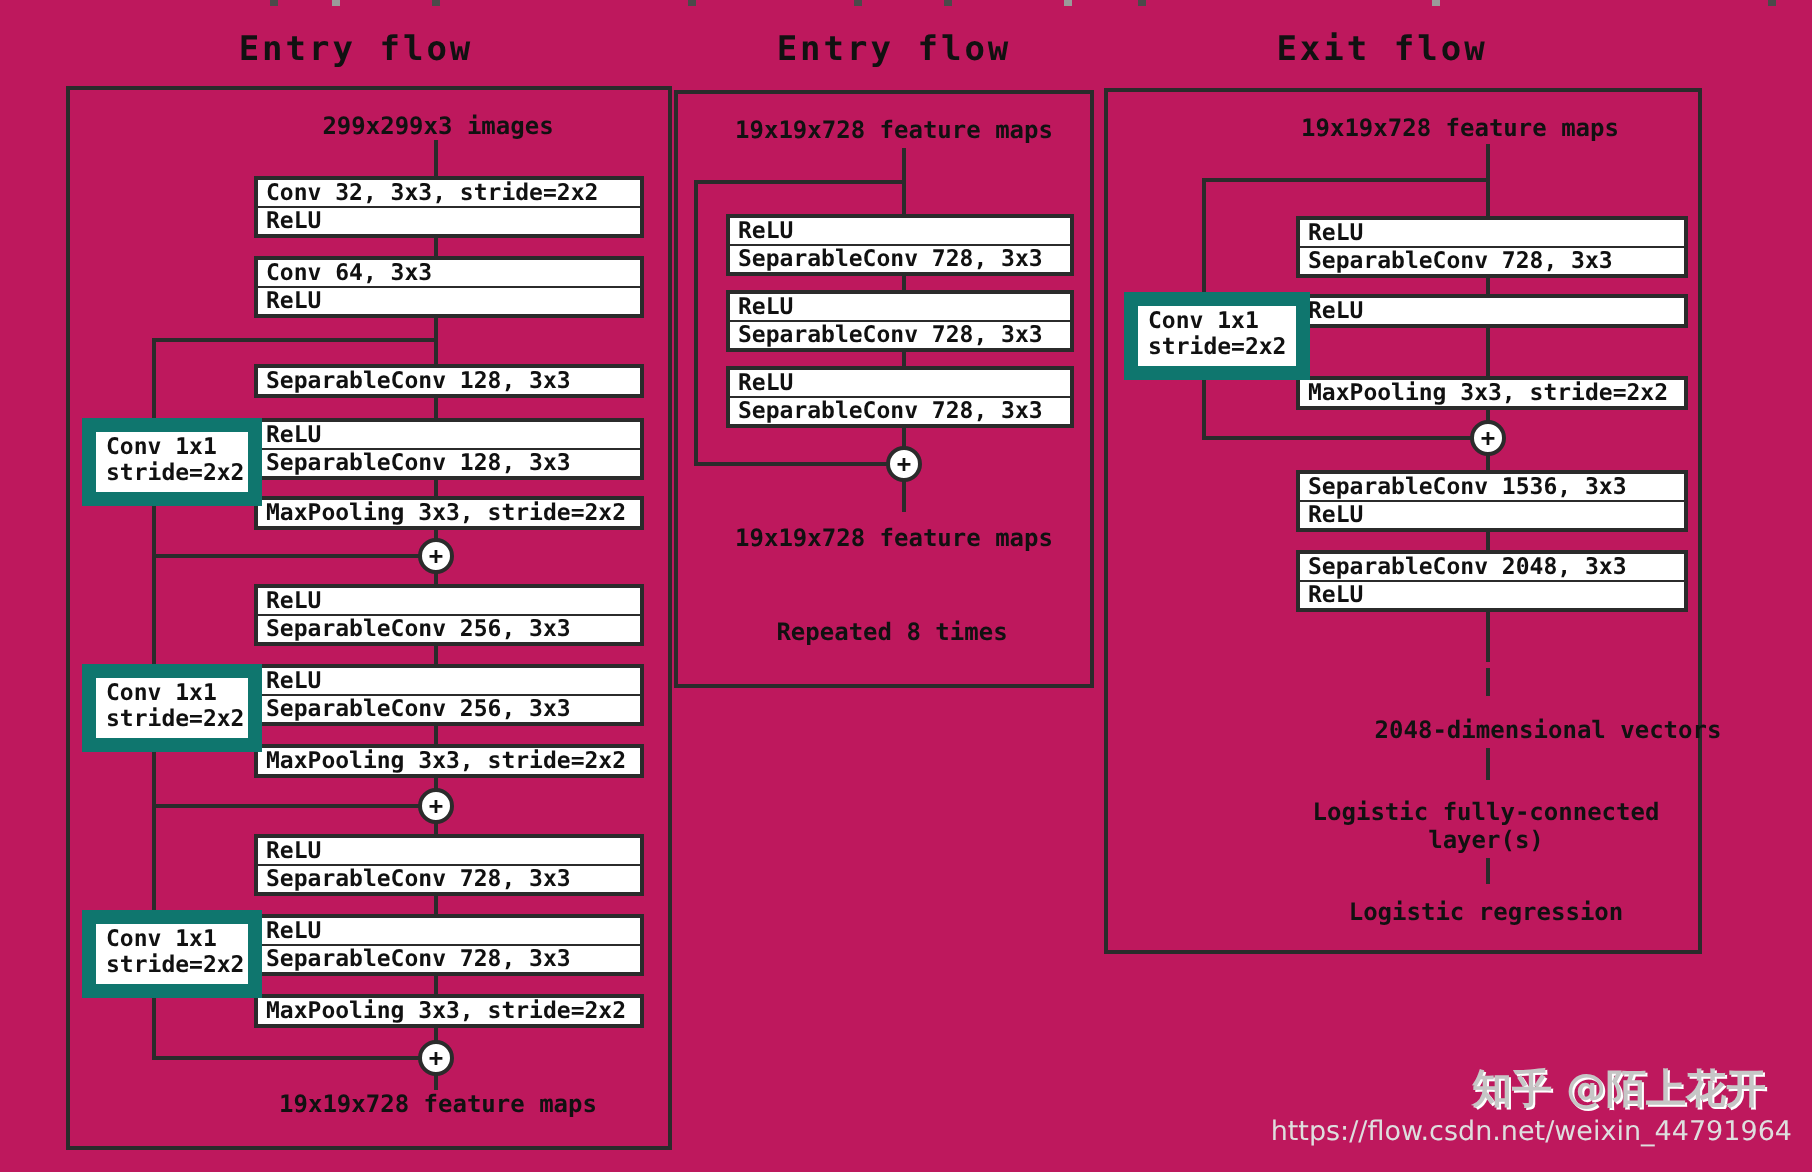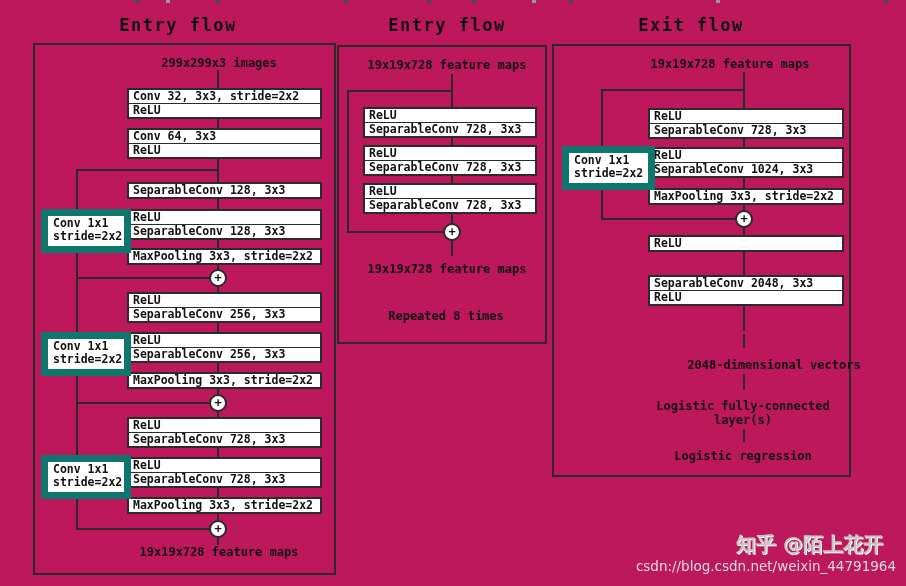--- a/index.html
+++ b/index.html
@@ -211,39 +211,39 @@
   <div class="hline" style="left:601px;top:218px;width:135px"></div>
 
   <div class="lbl" style="left:730px;top:57px">19x19x728 feature maps</div>
 
   <div class="node" style="left:648px;top:108px;width:192px">
     <div class="row">ReLU</div>
     <div class="row">SeparableConv 728, 3x3</div>
   </div>
   <div class="node" style="left:648px;top:147px;width:192px">
     <div class="row">ReLU</div>
-    <div class="row">SeparableConv 1024, 3x3</div>
   </div>
   <div class="node" style="left:648px;top:188px;width:192px">
     <div class="row">MaxPooling 3x3, stride=2x2</div>
   </div>
   <div class="sidebox" style="left:562px;top:146px;width:79px;height:29px">
     <div class="sline">Conv 1x1</div>
     <div class="sline">stride=2x2</div>
   </div>
   <div class="plus" style="left:735px;top:210px">+</div>
   <div class="node" style="left:648px;top:235px;width:192px">
+    <div class="row">SeparableConv 1536, 3x3</div>
     <div class="row">ReLU</div>
   </div>
   <div class="node" style="left:648px;top:275px;width:192px">
     <div class="row">SeparableConv 2048, 3x3</div>
     <div class="row">ReLU</div>
   </div>
 
   <div class="lbl" style="left:774px;top:358px">2048-dimensional vectors</div>
   <div class="lbl" style="left:743px;top:399px">Logistic fully-connected</div>
   <div class="lbl" style="left:743px;top:413px">layer(s)</div>
   <div class="lbl" style="left:743px;top:449px">Logistic regression</div>
 
   <div class="wm-brand">知乎 @陌上花开</div>
-  <div class="wm-url">csdn://blog.csdn.net/weixin_44791964</div>
+  <div class="wm-url">https://flow.csdn.net/weixin_44791964</div>
 
 </div>
 
 </body></html>

